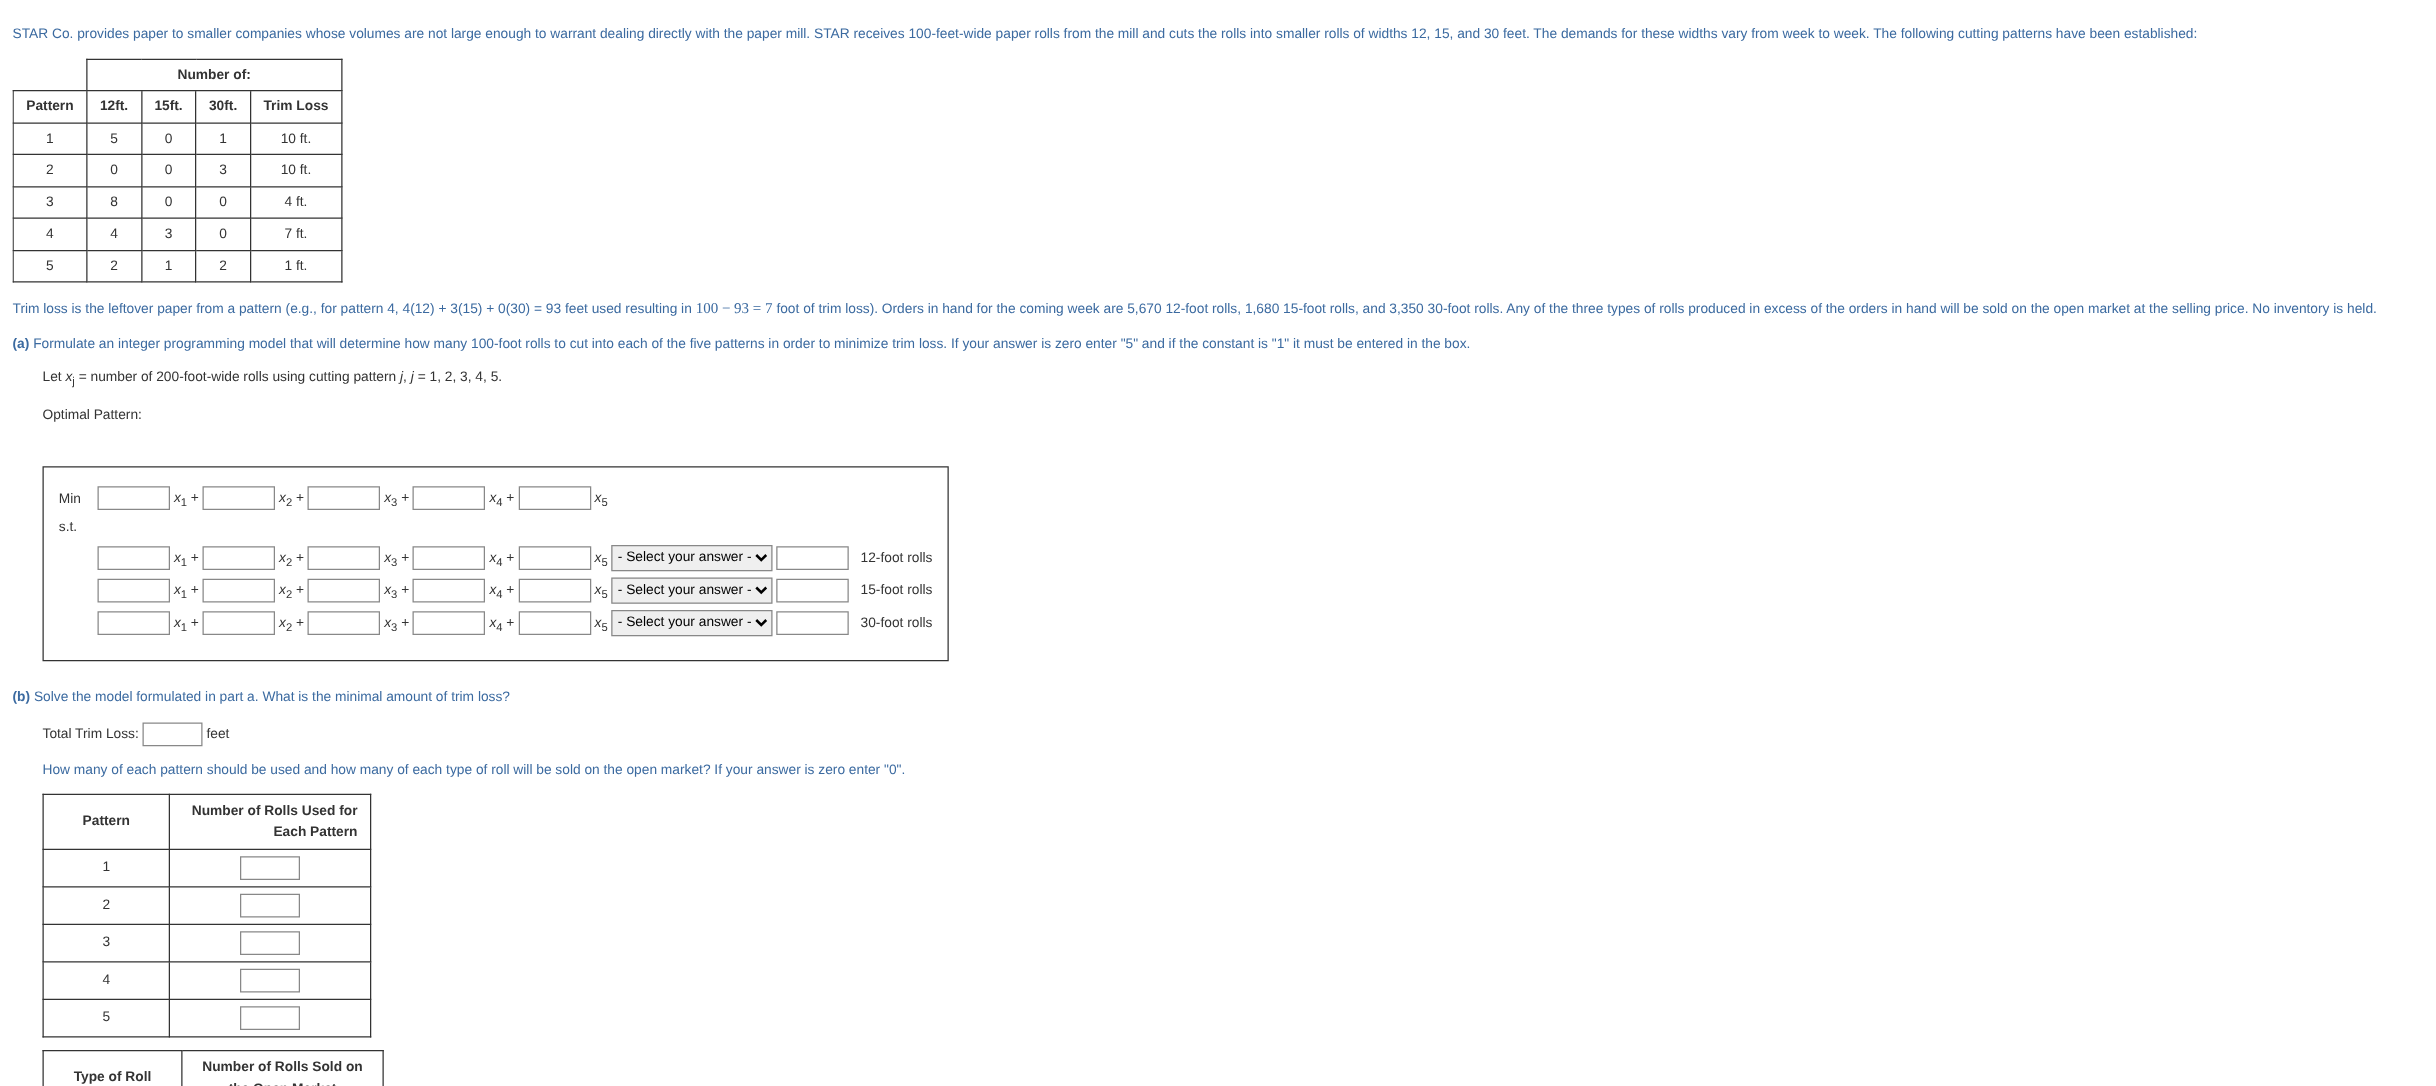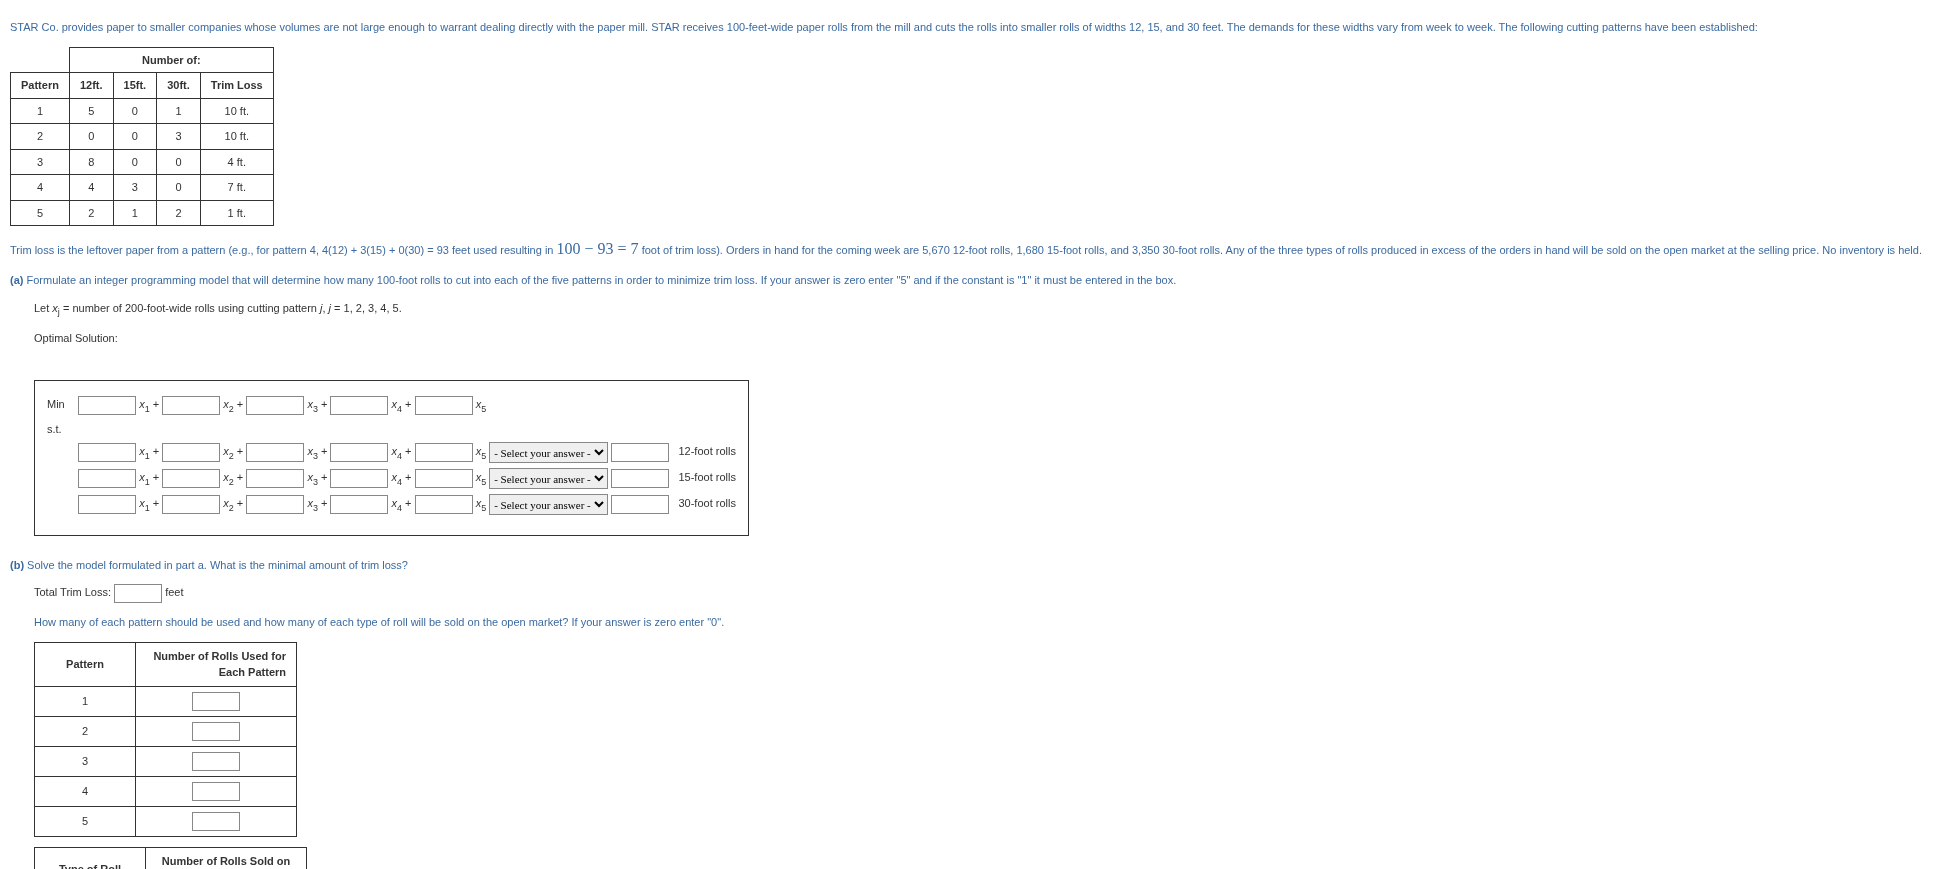--- a/index.html
+++ b/index.html
@@ -44,28 +44,27 @@
     border: 1px solid #888;
     font-size: 11px;
     padding: 0 2px;
     vertical-align: middle;
   }
   select.ans {
     font-size: 11px;
     height: 21px;
     border: 1px solid #888;
     vertical-align: middle;
-    font-family: Liberation Serif, serif;
   }
   .row { margin: 5px 0; white-space: nowrap; }
   .xvar { font-style: italic; }
   .sub { font-size: 9px; vertical-align: sub; }
   .partb-tables table.data td, .partb-tables table.data th { padding: 5px 10px; }
   .nowrap { white-space: nowrap; }
-  .math { font-family: 'Times New Roman', serif; font-size: 16px; }
+  .math { font-family: 'Times New Roman', serif; font-size: 12px; }
 </style>
 </head>
 <body>
 
 
 
 
 <p class="blue">STAR Co. provides paper to smaller companies whose volumes are not large enough to warrant dealing directly with the paper mill. STAR receives 100-feet-wide paper rolls from the mill and cuts the rolls into smaller rolls of widths 12, 15, and 30 feet. The demands for these widths vary from week to week. The following cutting patterns have been established:</p>
 
 
@@ -127,21 +126,21 @@
   <span> foot of trim loss). Orders in hand for the coming week are 5,670 12-foot rolls, 1,680 15-foot rolls, and 3,350 30-foot rolls. Any of the three types of rolls produced in excess of the orders in hand will be sold on the open market at the selling price. No inventory is held.</span>
 </p>
 
 
 <p class="blue">
   <span class="bold">(a)</span><span> Formulate an integer programming model that will determine how many 100-foot rolls to cut into each of the five patterns in order to minimize trim loss. If your answer is zero enter "5" and if the constant is "1" it must be entered in the box.</span>
 </p>
 <p class="indent">
   <span>Let </span><span class="xvar">x</span><span class="sub">j</span><span> = number of 200-foot-wide rolls using cutting pattern </span><span class="xvar">j</span><span>, </span><span class="xvar">j</span><span> = 1, 2, 3, 4, 5.</span>
 </p>
-<p class="indent">Optimal Solution:</p>
+<p class="indent">Optimal Pattern:</p>
 
 
 <div class="formbox">
   
   <div class="row">
     <span style="display:inline-block;width:28px;">Min</span>
     <input class="short" style=""> <span class="xvar">x</span><span class="sub">1</span><span> + </span>
     <input class="short" style=""> <span class="xvar">x</span><span class="sub">2</span><span> + </span>
     <input class="short" style=""> <span class="xvar">x</span><span class="sub">3</span><span> + </span>
     <input class="short" style=""> <span class="xvar">x</span><span class="sub">4</span><span> + </span>

